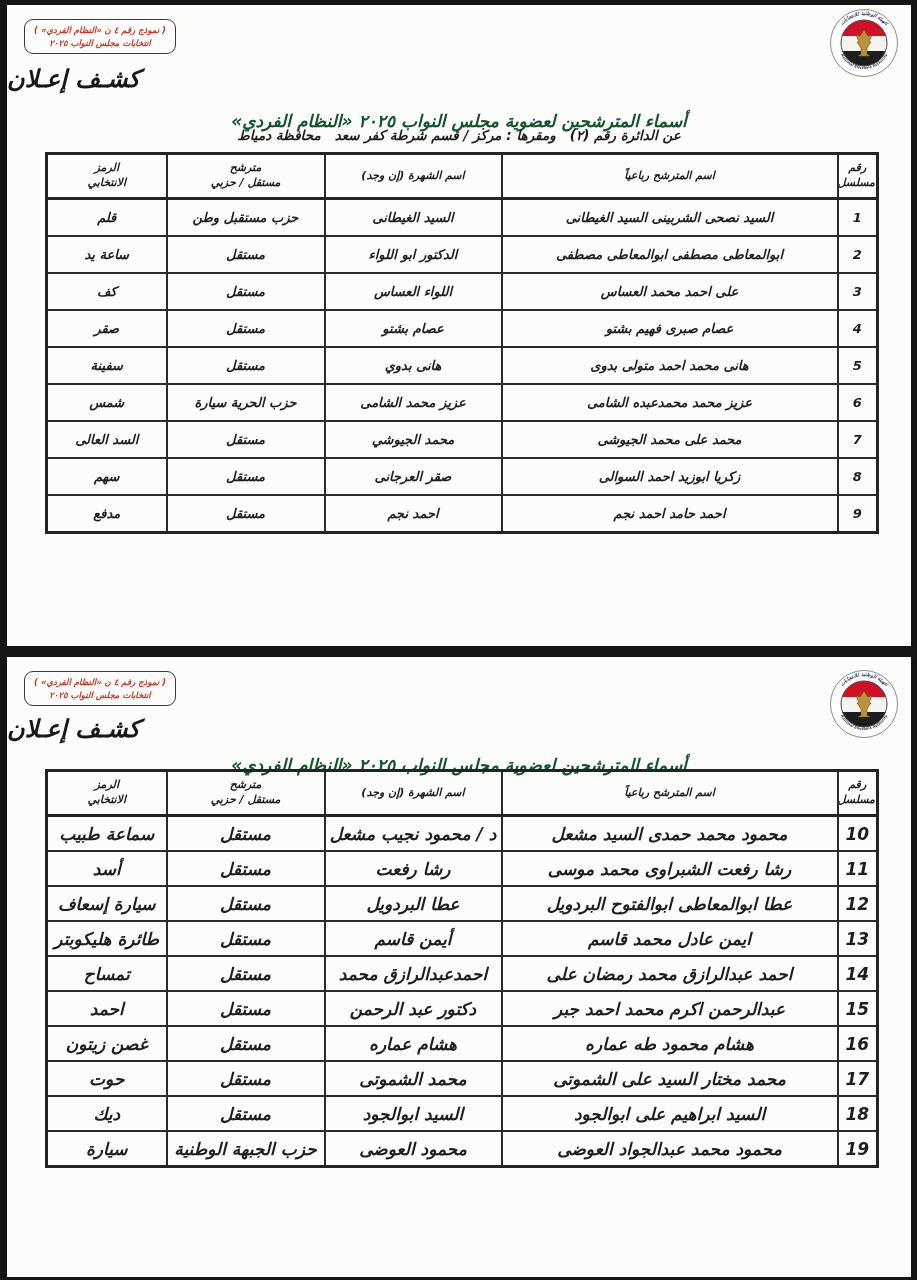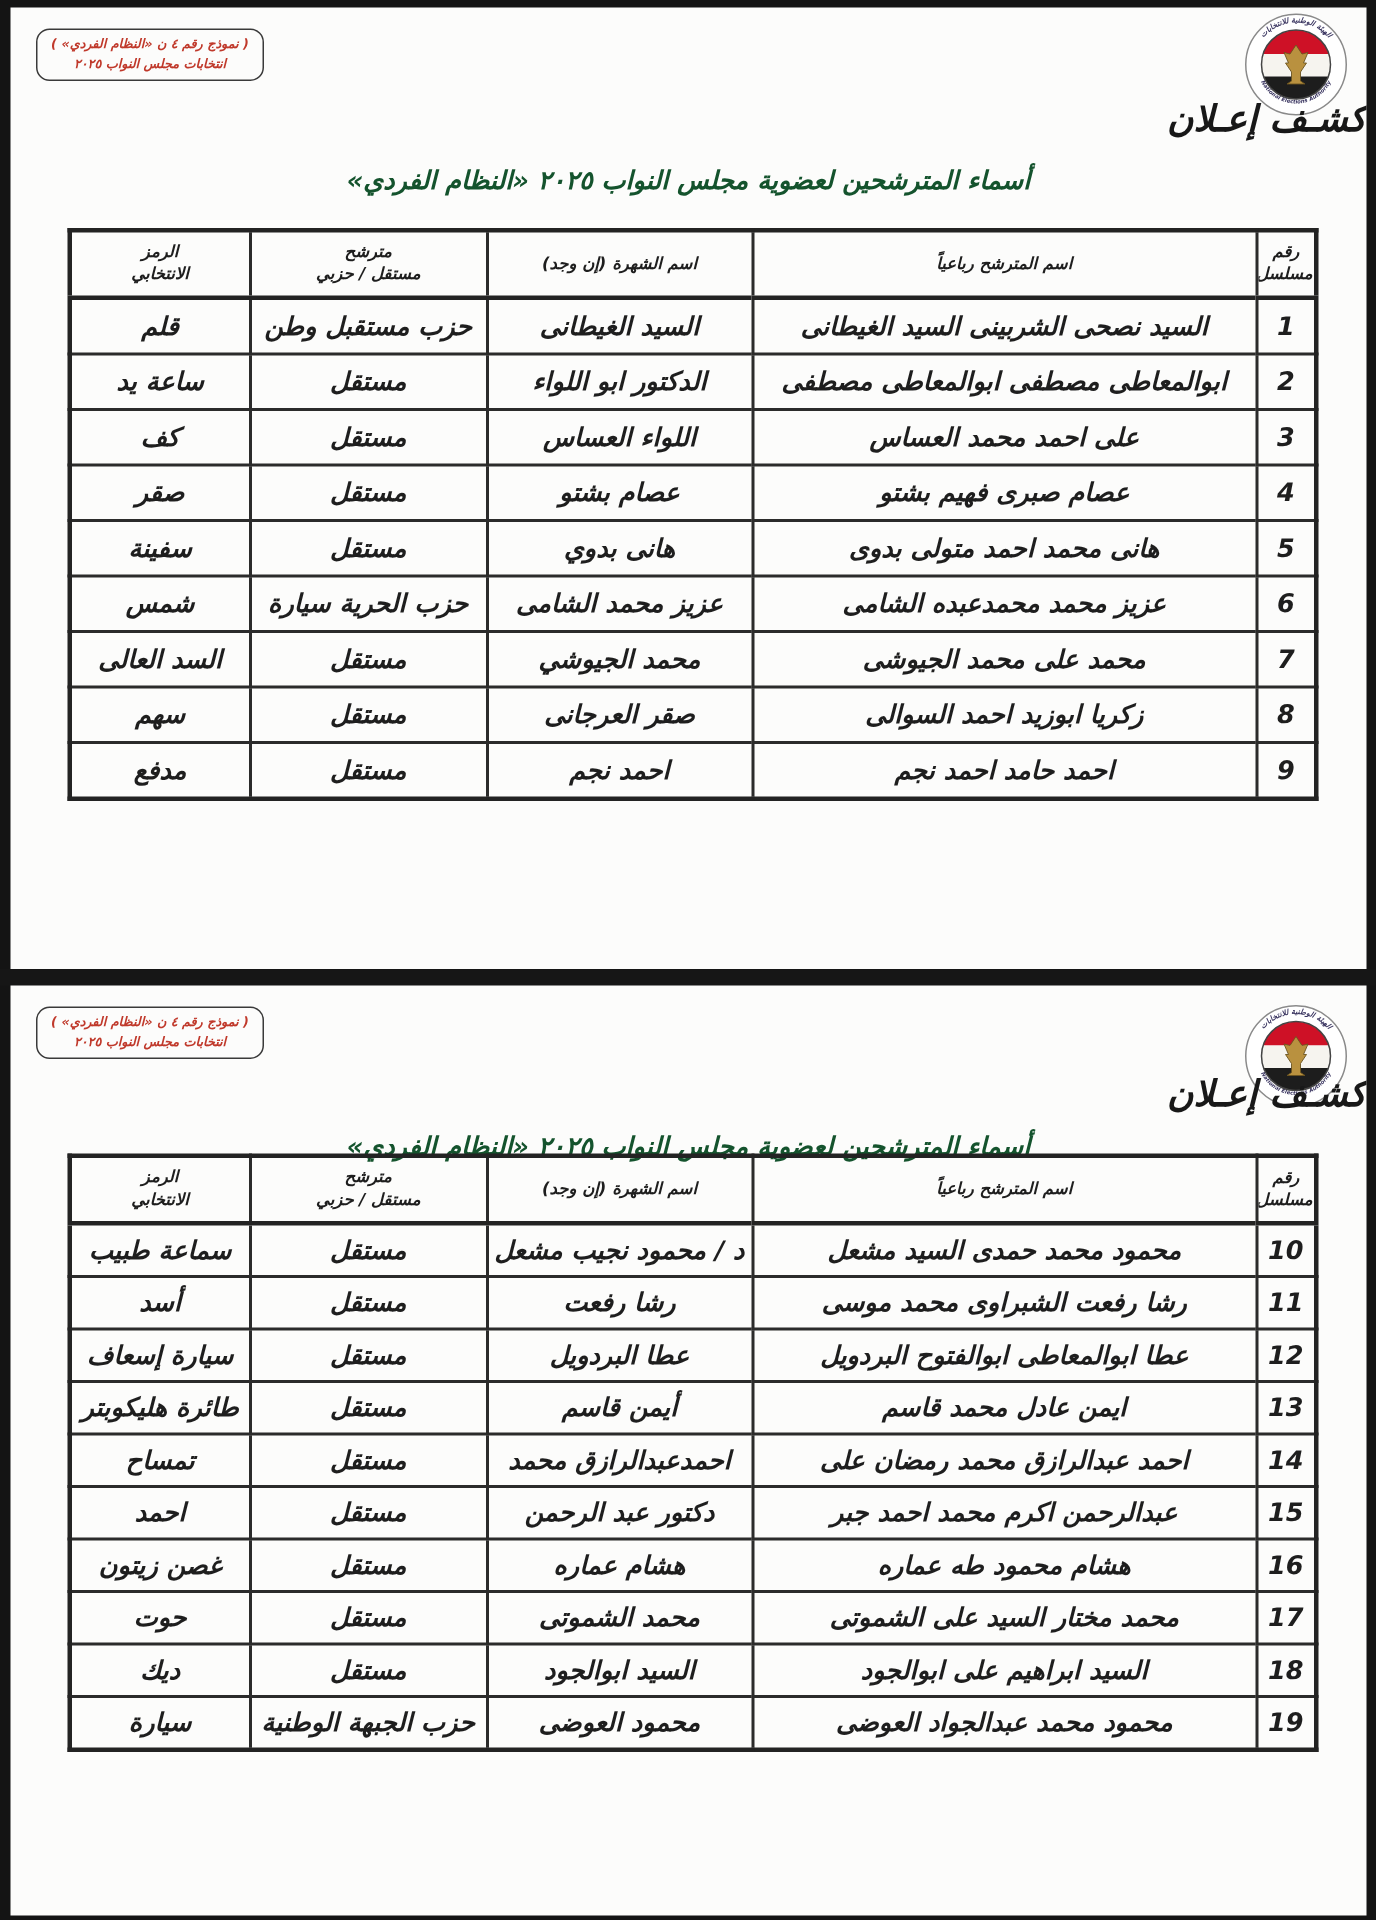--- a/index.html
+++ b/index.html
@@ -10,21 +10,21 @@
   .page-divider{position:absolute;left:0;top:646px;width:917px;height:11px;background:#161616;}
 
   .stamp{position:absolute;top:14px;left:17px;width:142px;border:1.5px solid #3a3a3a;
     border-radius:9px;padding:4px 4px 3px;text-align:center;color:#c0392b;
     font-size:8.5px;font-weight:bold;line-height:1.55;direction:rtl;background:#fcfcfb;}
 
   .logo{position:absolute;right:12px;}
   #page1 .logo{top:3px;}
   #page2 .logo{top:12px;}
 
-  .title{position:absolute;left:0;right:0;text-align:right;font-size:24px;
+  .title{position:absolute;left:0;right:0;text-align:left;font-size:24px;
     font-weight:bold;color:#181818;direction:rtl;}
   #page1 .title{top:44px;}
   #page2 .title{top:42px;}
 
   .subtitle{position:absolute;left:0;right:0;text-align:center;font-size:17px;
     font-weight:bold;color:#14532d;direction:rtl;}
   #page1 .subtitle{top:92px;}
   #page2 .subtitle{top:84px;}
 
   .district{position:absolute;top:122px;left:0;right:0;text-align:center;
@@ -33,21 +33,21 @@
   .table-wrap{position:absolute;left:38px;width:831px;}
   #page1 .table-wrap{top:147px;}
   #page2 .table-wrap{top:112px;}
 
   table{border-collapse:collapse;table-layout:fixed;width:831px;direction:rtl;
     border:3px solid #232323;}
   th,td{border:2px solid #2b2b2b;text-align:center;vertical-align:middle;
     color:#1e1e1e;font-weight:bold;overflow:hidden;}
   thead th{height:40px;font-size:11px;line-height:1.35;white-space:pre-line;
     border-bottom:3px solid #232323;}
-  #page1 tbody td{height:33px;font-size:17px;}
+  #page1 tbody td{height:33px;font-size:13px;}
   #page2 tbody td{height:31px;font-size:17px;}
   td.cell-serial{font-size:12.5px;}
 </style>
 </head>
 <body>
 
 <section class="page" id="page1">
 
   <div class="stamp">
     <div>( نموذج رقم ٤ ن «النظام الفردي» )</div>
@@ -75,20 +75,21 @@
         <rect x="12" y="28" width="46" height="15" fill="#f6f4ef"></rect>
         <rect x="12" y="43" width="46" height="15" fill="#1d1d1d"></rect>
         <path d="M35 22 L31 28 L27 27 L30 34 L28 34 L32 40 L32 46 L29 48 L41 48 L38 46 L38 40 L42 34 L40 34 L43 27 L39 28 Z" fill="#b9913f" stroke="#6b5420" stroke-width="0.6"></path>
       </g>
       <circle cx="35" cy="35" r="23" fill="none" stroke="#444444" stroke-width="1"></circle>
     </svg>
   </div>
 
   <h1 class="title">كشـف إعـلان</h1>
   <h2 class="subtitle">أسماء المترشحين لعضوية مجلس النواب ٢٠٢٥ «النظام الفردي»</h2>
+  <div class="district">عن الدائرة رقم (٢)&nbsp;&nbsp; ومقرها : مركز / قسم شرطة كفر سعد&nbsp;&nbsp; محافظة دمياط</div>
 
   <div class="table-wrap">
     <table>
       <colgroup>
         <col style="width:40px">
           <col style="width:336px">
           <col style="width:177px">
         <col style="width:158px">
           <col style="width:120px">
       </colgroup>

